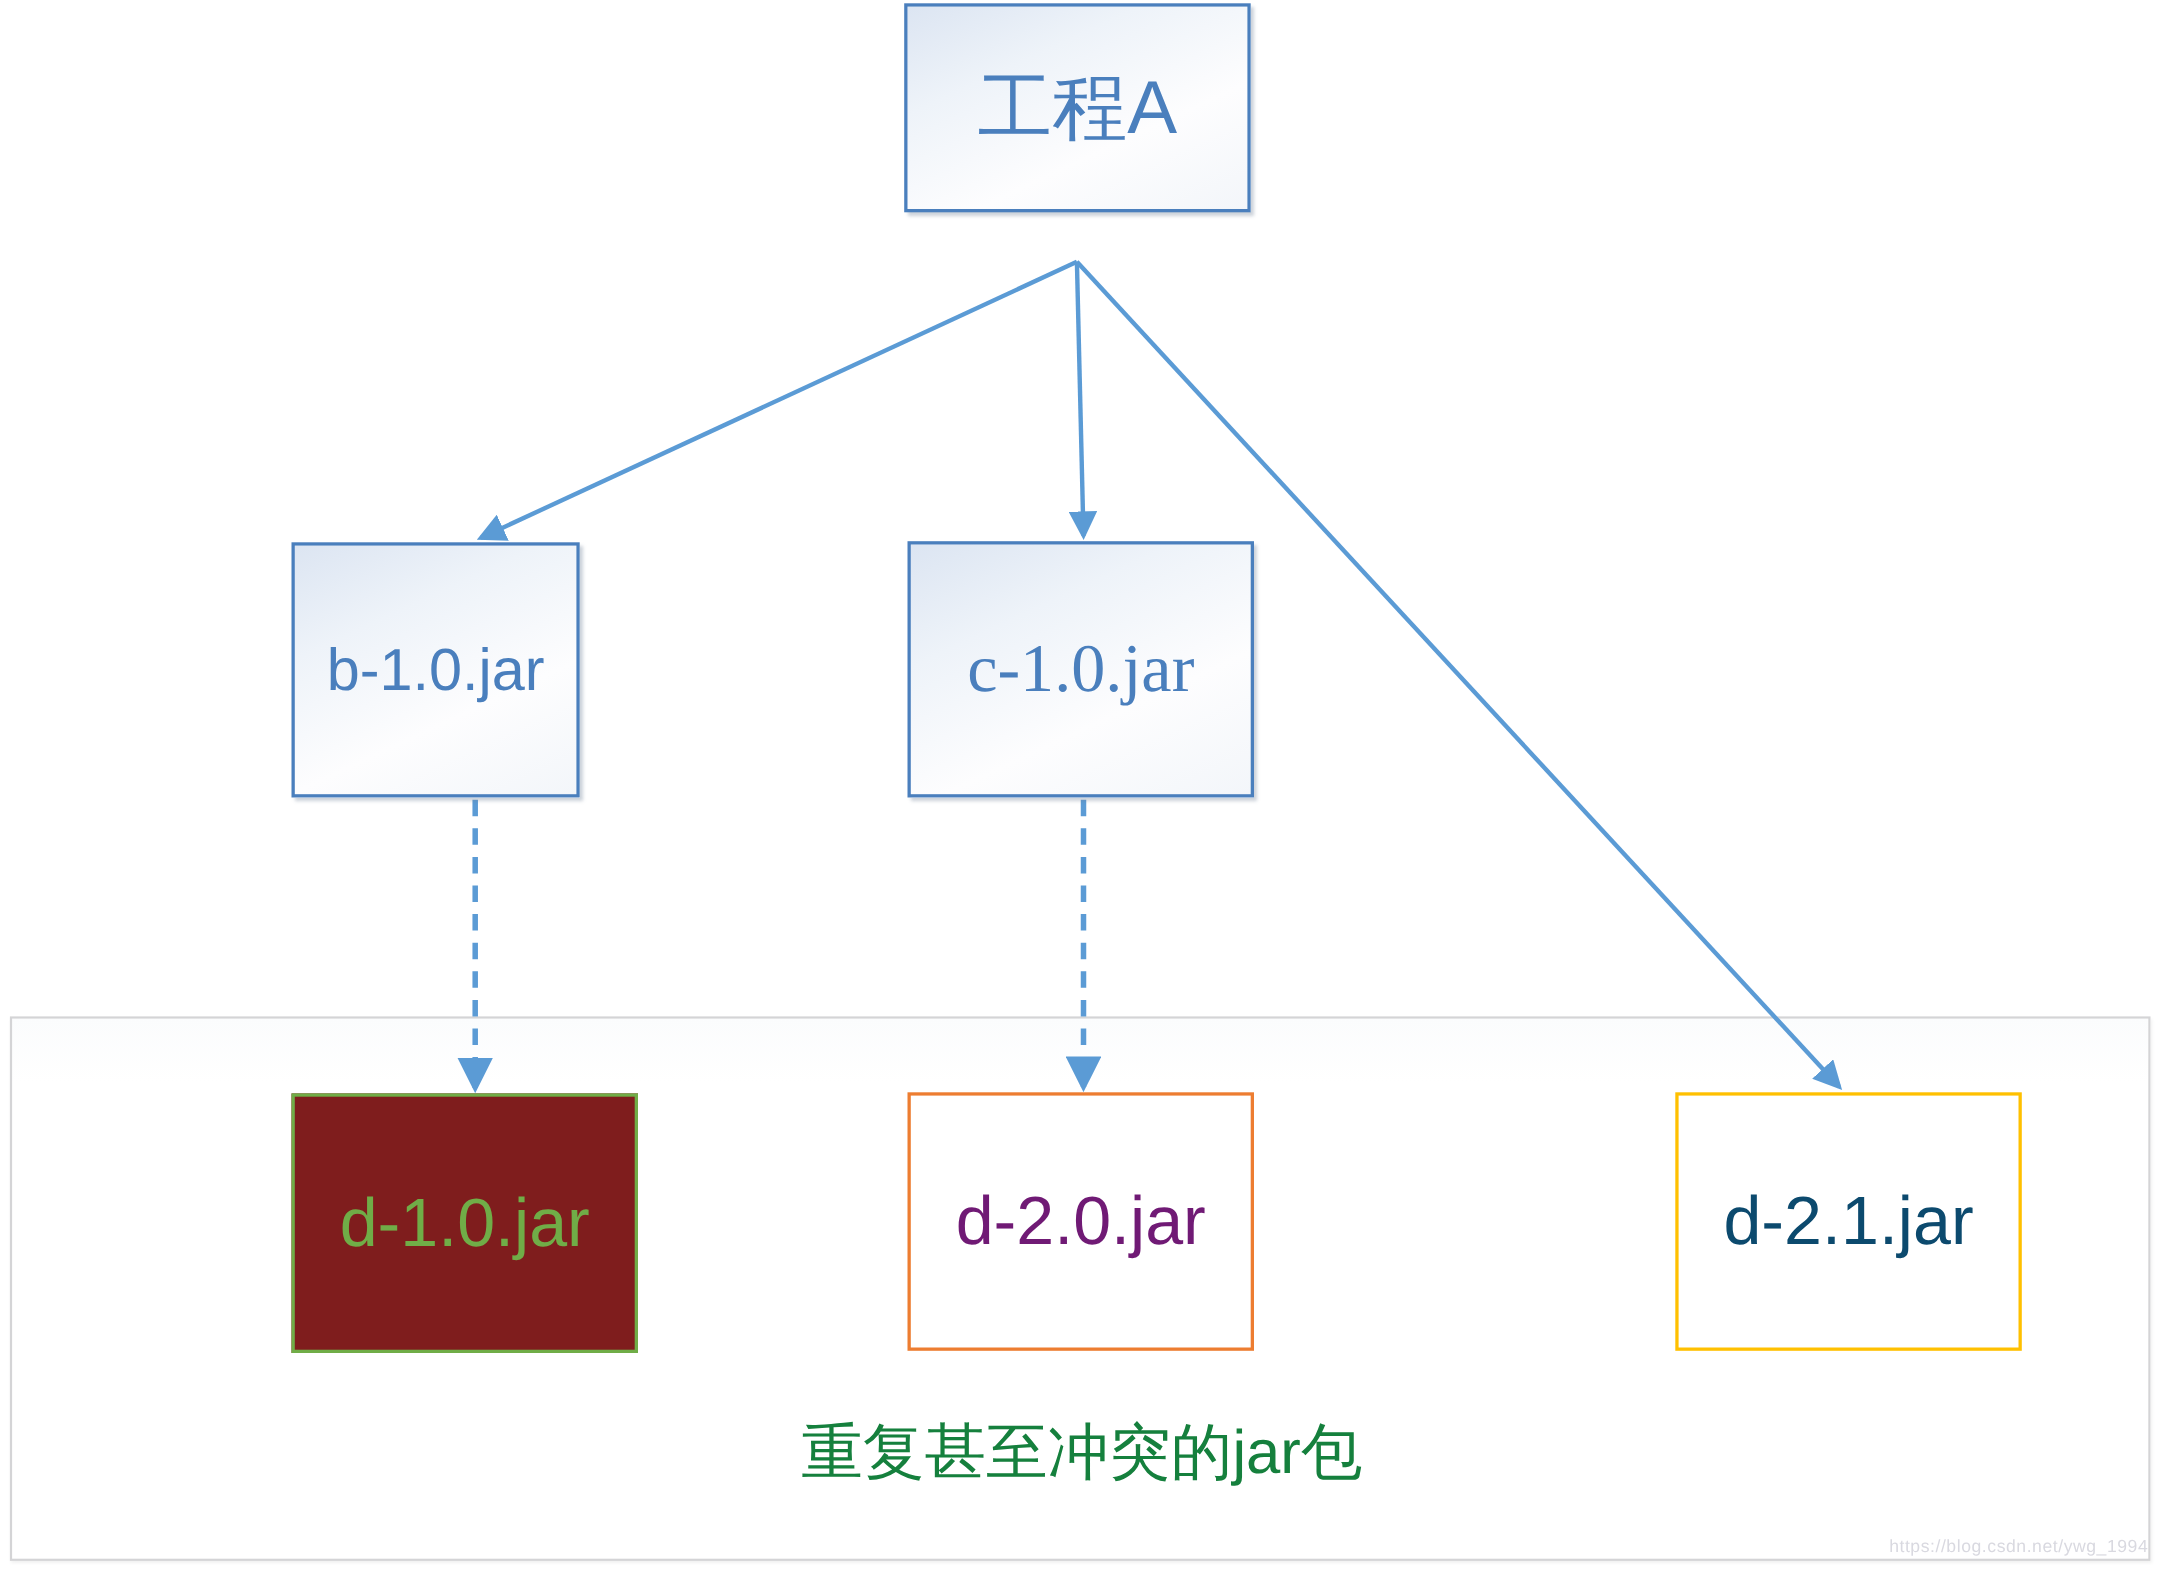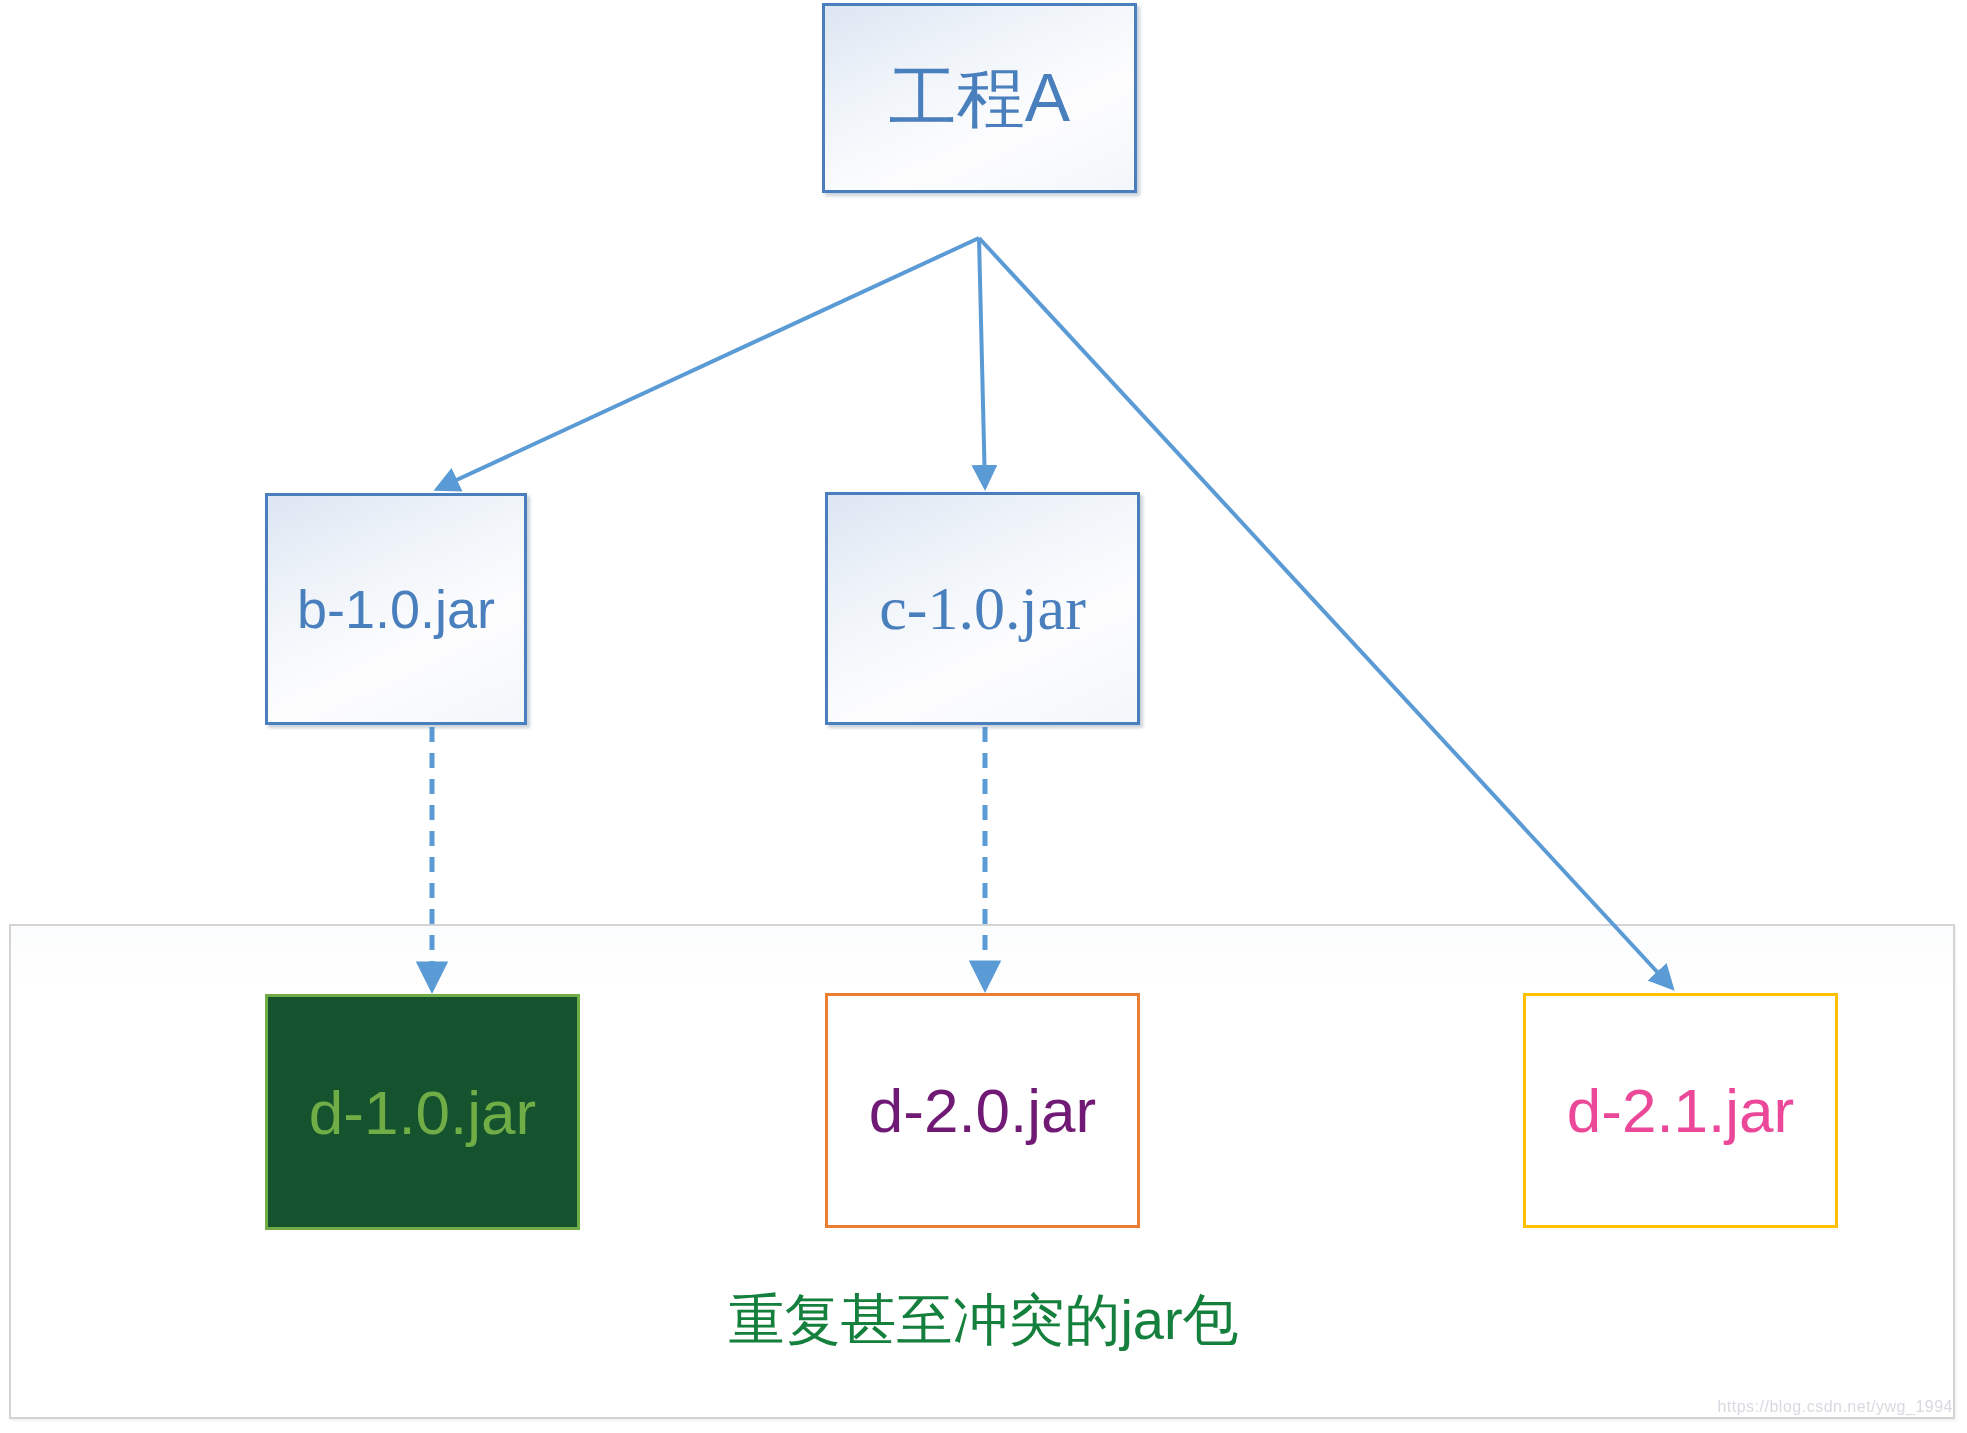--- a/index.html
+++ b/index.html
@@ -40,23 +40,23 @@
     box-sizing: border-box;
     z-index: 3;
     white-space: nowrap;
   }
   .node-blue {
     border: 3px solid #4a7fbd;
     color: #4a7fbd;
     background: linear-gradient(155deg, #dce5f2 0%, #eef3f9 30%, #fdfdfe 65%, #f3f6fa 100%);
     box-shadow: 3px 3px 3px rgba(110,125,150,0.35);
   }
-  .node-green  { border: 3px solid #70ad47; color: #70ad47; background: #14532d; }
+  .node-green  { border: 3px solid #70ad47; color: #70ad47; background: #7f1d1d; }
   .node-orange { border: 3px solid #ed7d31; color: #701a75; background: #ffffff; }
-  .node-yellow { border: 3px solid #ffc000; color: #ec4899; background: #ffffff; }
+  .node-yellow { border: 3px solid #ffc000; color: #0c4a6e; background: #ffffff; }
 
   .node-project { left: 822px; top: 3px;   width: 315px; height: 190px; font-size: 68px; }
   .node-b       { left: 265px; top: 493px; width: 262px; height: 232px; font-size: 54px; }
   .node-c       { left: 825px; top: 492px; width: 315px; height: 233px; font-size: 62px; font-family: Liberation Serif, serif; }
   .node-d1      { left: 265px; top: 994px; width: 315px; height: 236px; font-size: 62px; }
   .node-d2      { left: 825px; top: 993px; width: 315px; height: 235px; font-size: 62px; }
   .node-d3      { left: 1523px; top: 993px; width: 315px; height: 235px; font-size: 62px; }
 
   .caption {
     position: absolute;

